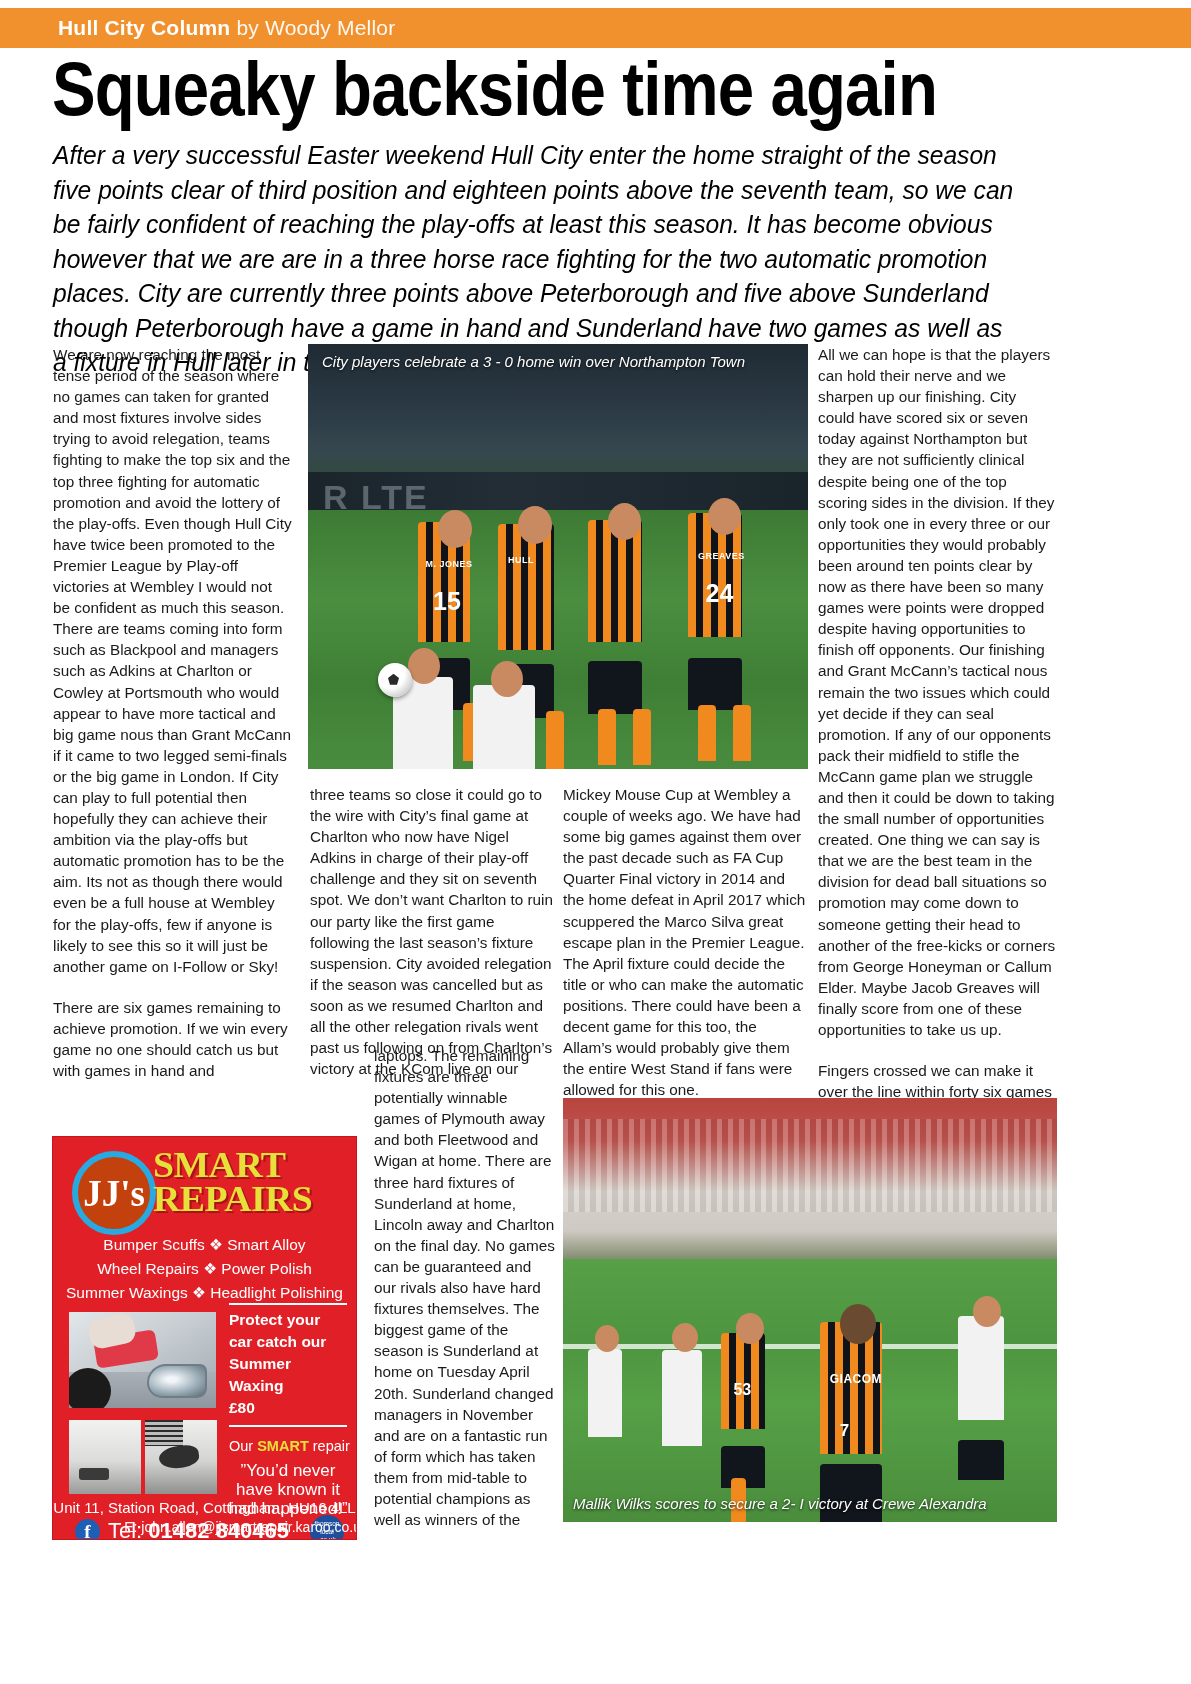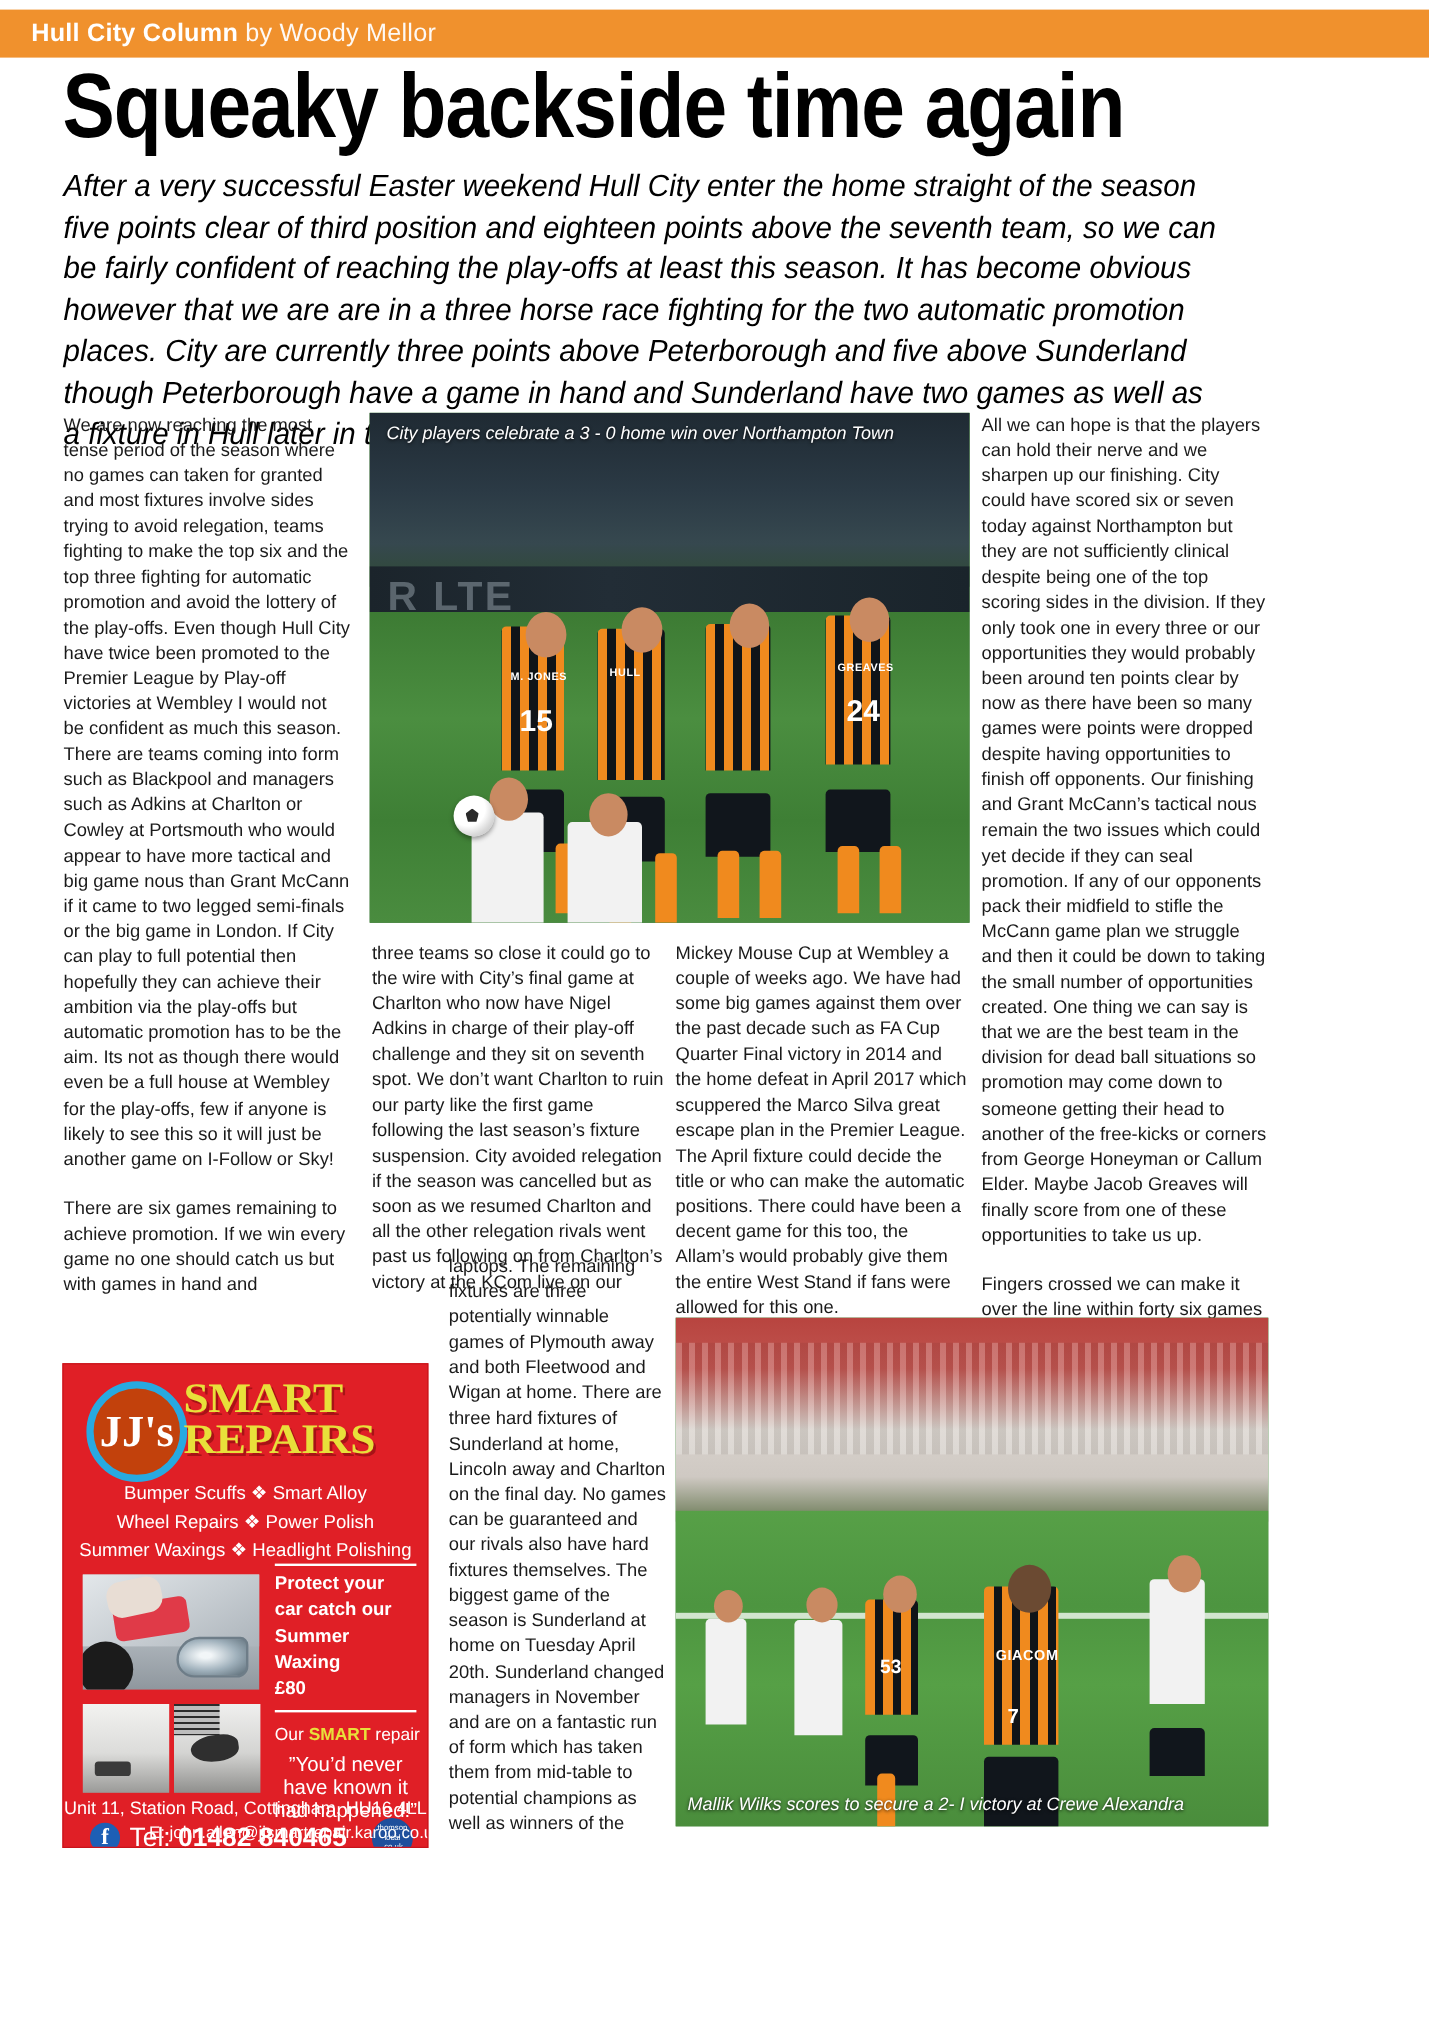--- a/index.html
+++ b/index.html
@@ -13,21 +13,21 @@
   }
   .page{position:relative;width:1191px;height:1684px;}
 
   
   .header-bar{
     position:absolute;left:0;top:8px;width:1191px;height:40px;
     background:#f0912d;
     display:flex;align-items:center;
   }
   .header-bar .kicker{
-    margin-left:26px;
+    margin-left:58px;
     font-size:21px;
     color:#ffffff;
     letter-spacing:.2px;
     white-space:nowrap;
   }
   .header-bar .kicker b{font-weight:bold;}
   .header-bar .kicker .by{font-weight:normal;opacity:.95;}
 
   
   .headline{

